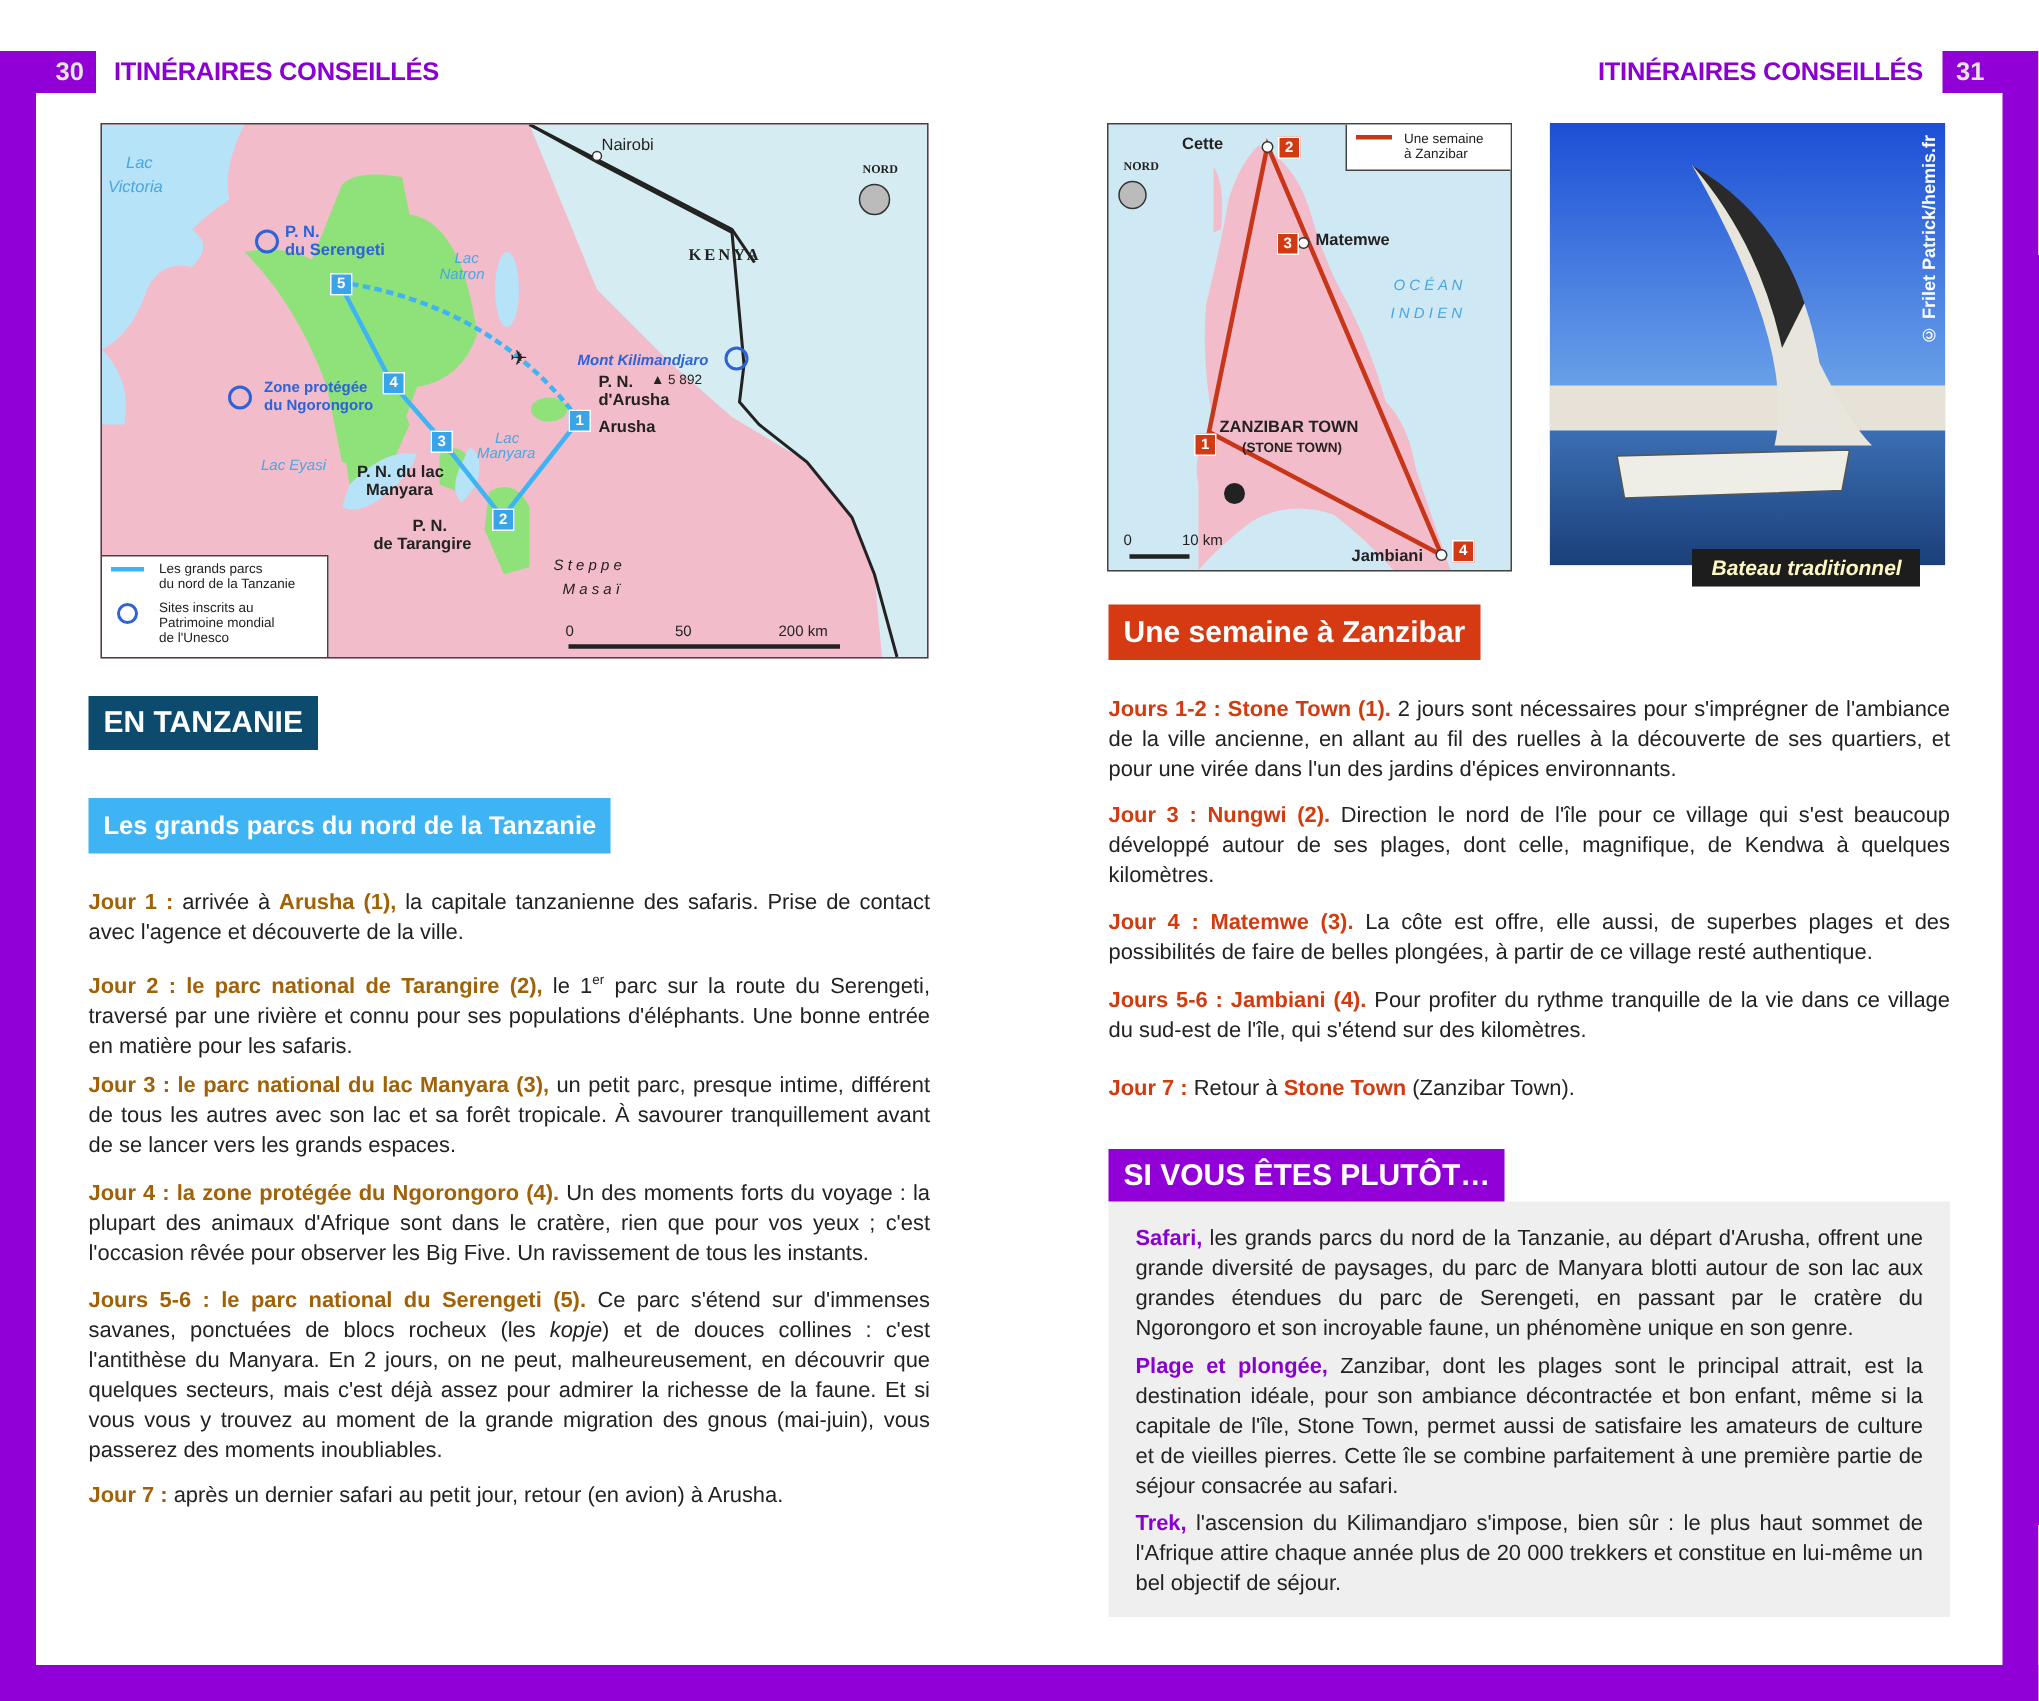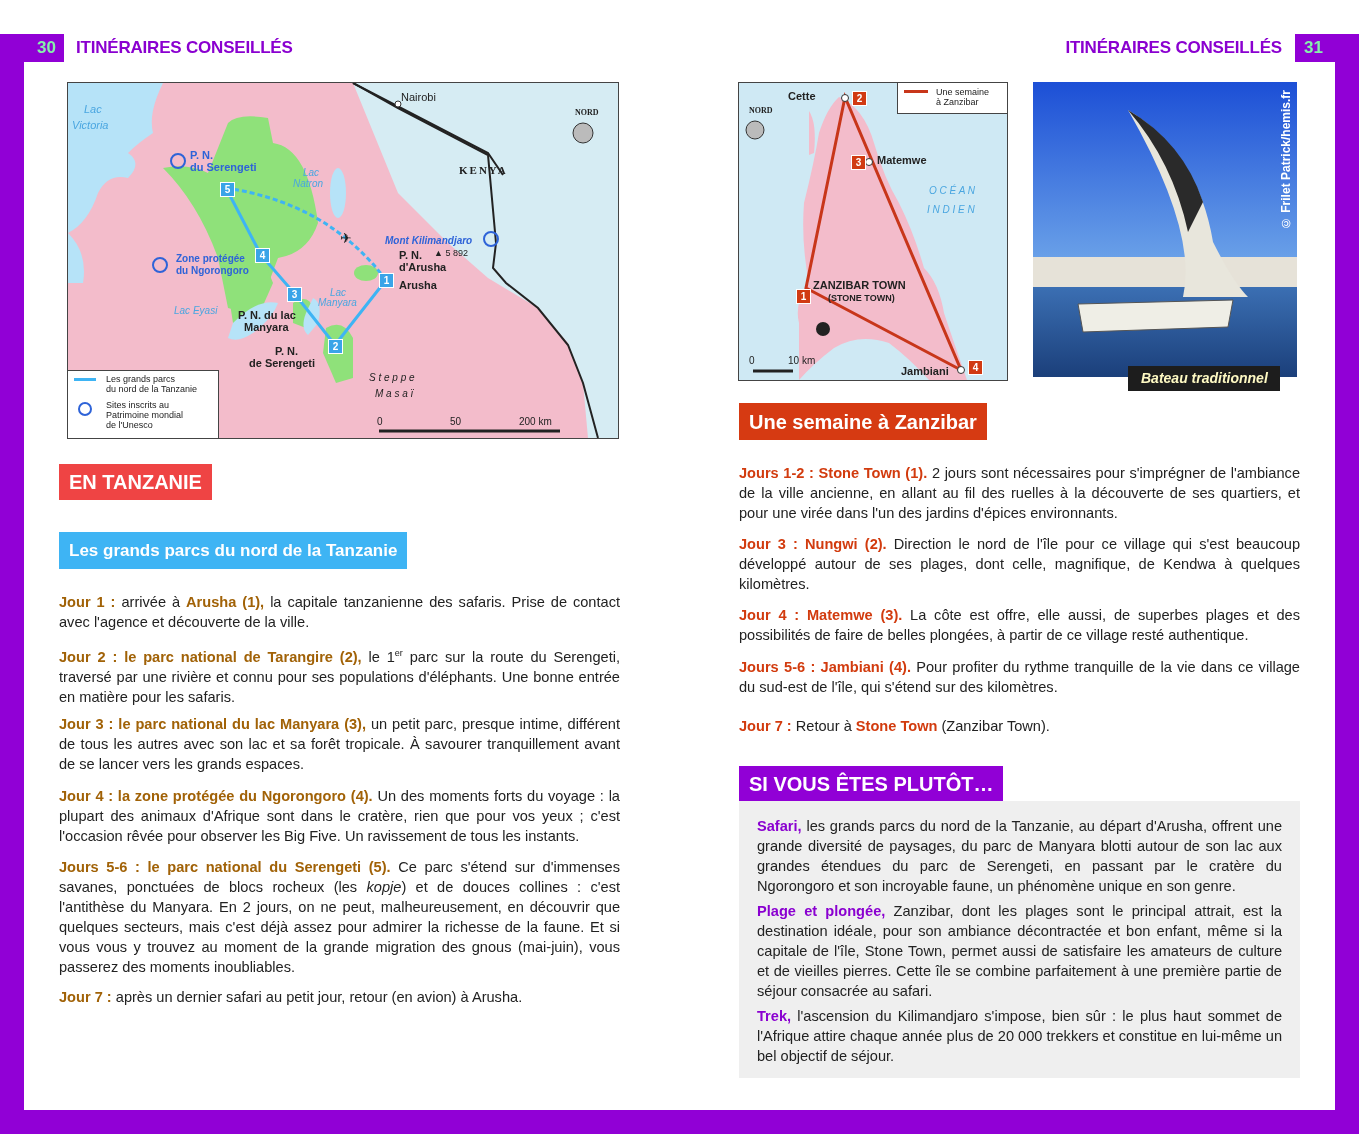--- a/index.html
+++ b/index.html
@@ -5,21 +5,21 @@
   html,body{margin:0;padding:0;}
   body{width:1359px;height:1134px;position:relative;background:#fff;overflow:hidden;font-family:"Liberation Sans",sans-serif;color:#222;}
   .purple{background:#9100d6;}
   .abs{position:absolute;}
   
   #pn-left{left:0;top:34px;width:64px;height:28px;}
   #bar-left{left:0;top:62px;width:24px;height:1072px;}
   #pn-right{left:1295px;top:34px;width:64px;height:28px;}
   #bar-right{left:1335px;top:62px;width:24px;height:1072px;}
   #bar-bottom{left:0;top:1110px;width:1359px;height:24px;}
-  .pnum{color:#86efac;font-weight:bold;font-size:17px;line-height:28px;}
+  .pnum{color:#e5e5e5;font-weight:bold;font-size:17px;line-height:28px;}
   #pn-left .pnum{position:absolute;right:8px;top:0;}
   #pn-right .pnum{position:absolute;left:9px;top:0;}
   .running{color:#8a00d0;font-weight:bold;font-size:17px;letter-spacing:-0.2px;}
   #run-left{left:76px;top:38px;}
   #run-right{right:77px;top:38px;}
   
   .map{border:1.5px solid #444;overflow:hidden;}
   #map-tz{left:67px;top:82px;width:550px;height:355px;background:#f3bccb;}
   #map-zz{left:738px;top:82px;width:268px;height:297px;background:#cfe9f4;}
   .map svg{position:absolute;left:0;top:0;}
@@ -30,21 +30,21 @@
   .badge{position:absolute;width:13px;height:13px;color:#fff;font-size:10px;font-weight:bold;text-align:center;line-height:13px;}
   .badge.blue{background:#3aa4e8;border:1px solid #fff;}
   .badge.red{background:#d13a12;border:1px solid #fff;}
   .legend{position:absolute;background:#fff;border:1px solid #444;font-size:9px;line-height:10px;color:#222;}
   
   #photo{left:1033px;top:82px;width:264px;height:295px;overflow:hidden;}
   #photo-caption{left:1128px;top:366px;background:#1d1d1d;color:#fef9c3;font-style:italic;font-weight:bold;font-size:14px;padding:4px 12px 5px 13px;}
   #photo-credit{position:absolute;right:4px;top:8px;writing-mode:vertical-rl;transform:rotate(180deg);color:#fff;font-size:12px;font-weight:bold;}
   
   .hbox{position:absolute;color:#fff;font-weight:bold;padding:0 10px;}
-  #h-tanzanie{left:59px;top:464px;height:36px;line-height:37px;font-size:20px;background:#ef4444;}
+  #h-tanzanie{left:59px;top:464px;height:36px;line-height:37px;font-size:20px;background:#0c4a6e;}
   #h-parcs{left:59px;top:532px;height:37px;line-height:38px;font-size:17px;background:#3eb4f4;}
   #h-zanzibar{left:739px;top:403px;height:37px;line-height:38px;font-size:20px;background:#d63a12;}
   #h-plutot{left:739px;top:766px;height:35px;line-height:37px;font-size:20px;background:#9100d6;}
   
   .para{position:absolute;font-size:14.6px;line-height:20px;text-align:justify;color:#222;}
   .para .kb{color:#a16207;font-weight:bold;}
   .para .kr{color:#d23b0e;font-weight:bold;}
   .para .kp{color:#8a00d0;font-weight:bold;margin-top:40px;}
   .col-left{left:59px;width:561px;}
   .col-right{left:739px;width:561px;}
@@ -116,21 +116,21 @@
   <div class="ml" style="left:331px;top:178px;">d'Arusha</div>
   <div class="ml" style="left:331px;top:196px;">Arusha</div>
   <div class="ml unescob" style="left:108px;top:170px;font-size:10px;">Zone protégée</div>
   <div class="ml unescob" style="left:108px;top:182px;font-size:10px;">du Ngorongoro</div>
   <div class="ml lake" style="left:262px;top:204px;font-size:10px;">Lac</div>
   <div class="ml lake" style="left:250px;top:214px;font-size:10px;">Manyara</div>
   <div class="ml lake" style="left:106px;top:222px;font-size:10px;">Lac Eyasi</div>
   <div class="ml" style="left:170px;top:226px;">P. N. du lac</div>
   <div class="ml" style="left:176px;top:238px;">Manyara</div>
   <div class="ml" style="left:207px;top:262px;">P. N.</div>
-  <div class="ml" style="left:181px;top:274px;">de Serengeti</div>
+  <div class="ml" style="left:181px;top:274px;">de Tarangire</div>
   <div class="ml" style="left:301px;top:289px;font-style:italic;font-weight:normal;font-size:10px;">S t e p p e</div>
   <div class="ml" style="left:307px;top:305px;font-style:italic;font-weight:normal;font-size:10px;">M a s a ï</div>
   <div class="badge blue" style="left:152px;top:99px;">5</div>
   <div class="badge blue" style="left:187px;top:165px;">4</div>
   <div class="badge blue" style="left:219px;top:204px;">3</div>
   <div class="badge blue" style="left:260px;top:256px;">2</div>
   <div class="badge blue" style="left:311px;top:190px;">1</div>
   <div class="legend" style="left:-1px;top:287px;width:150px;height:67px;">
     <div style="position:absolute;left:6px;top:7px;width:22px;height:3px;background:#3eb4f4;"></div>
     <div style="position:absolute;left:38px;top:3px;">Les grands parcs</div>

